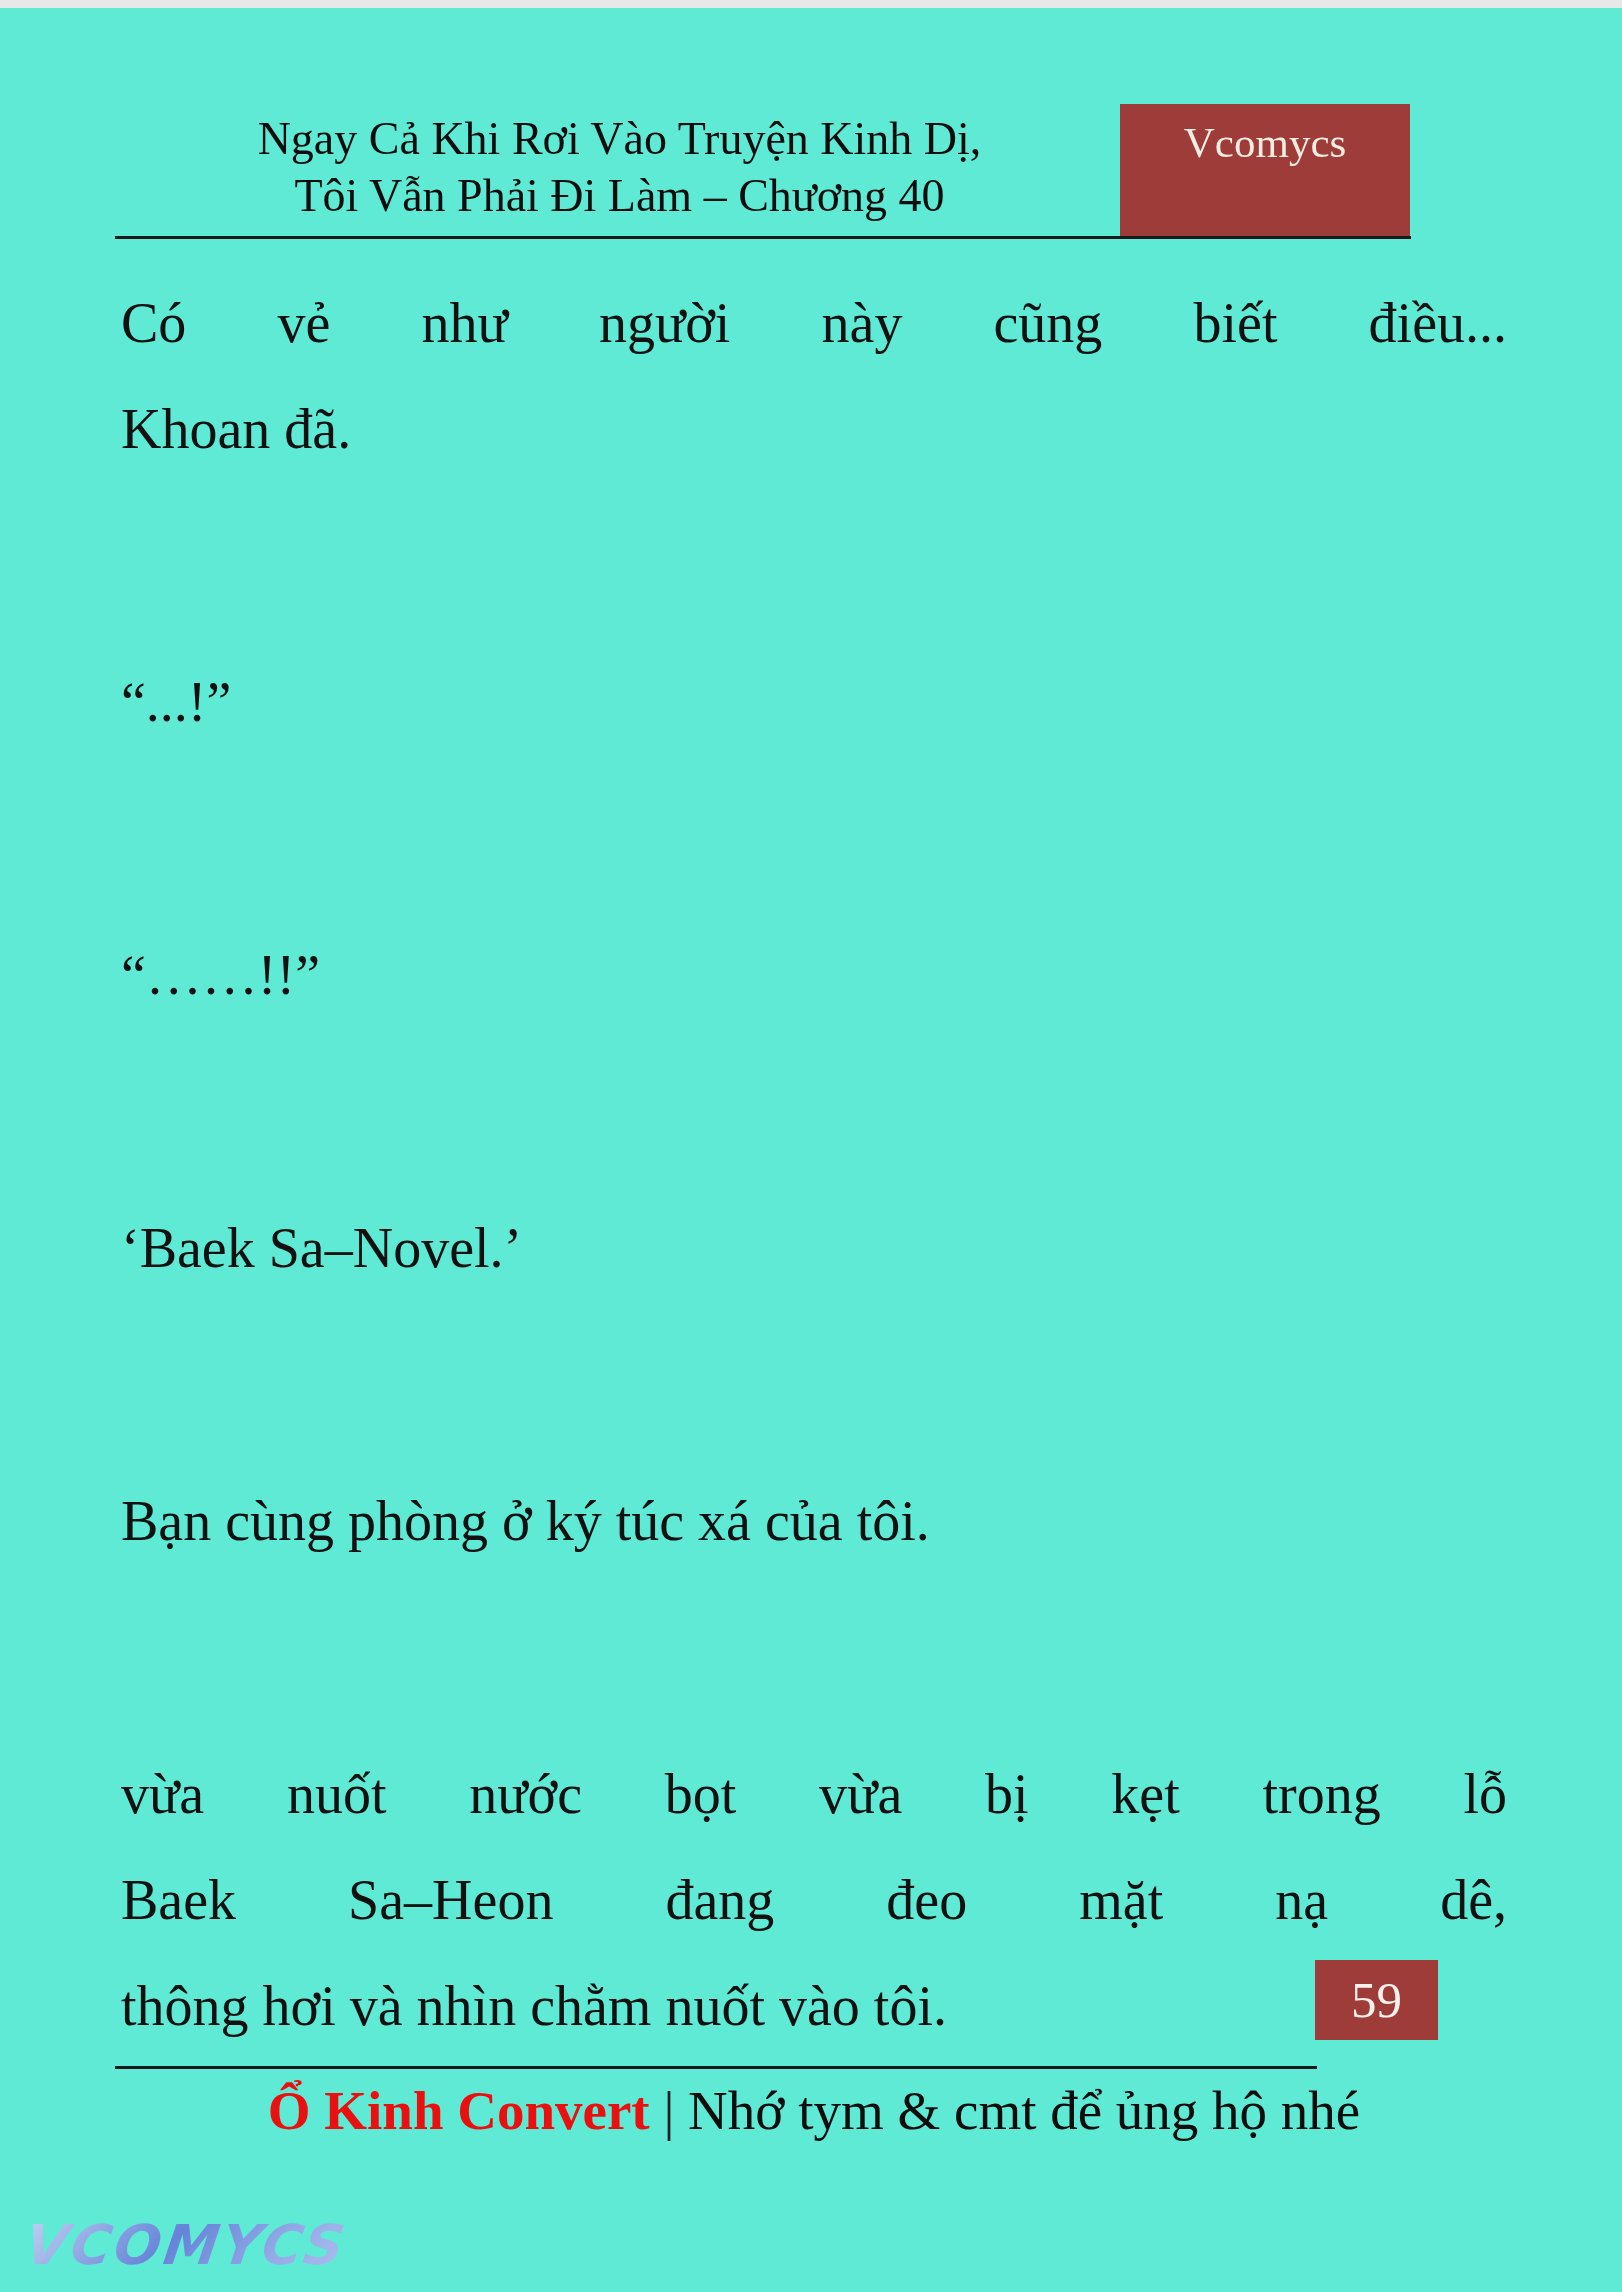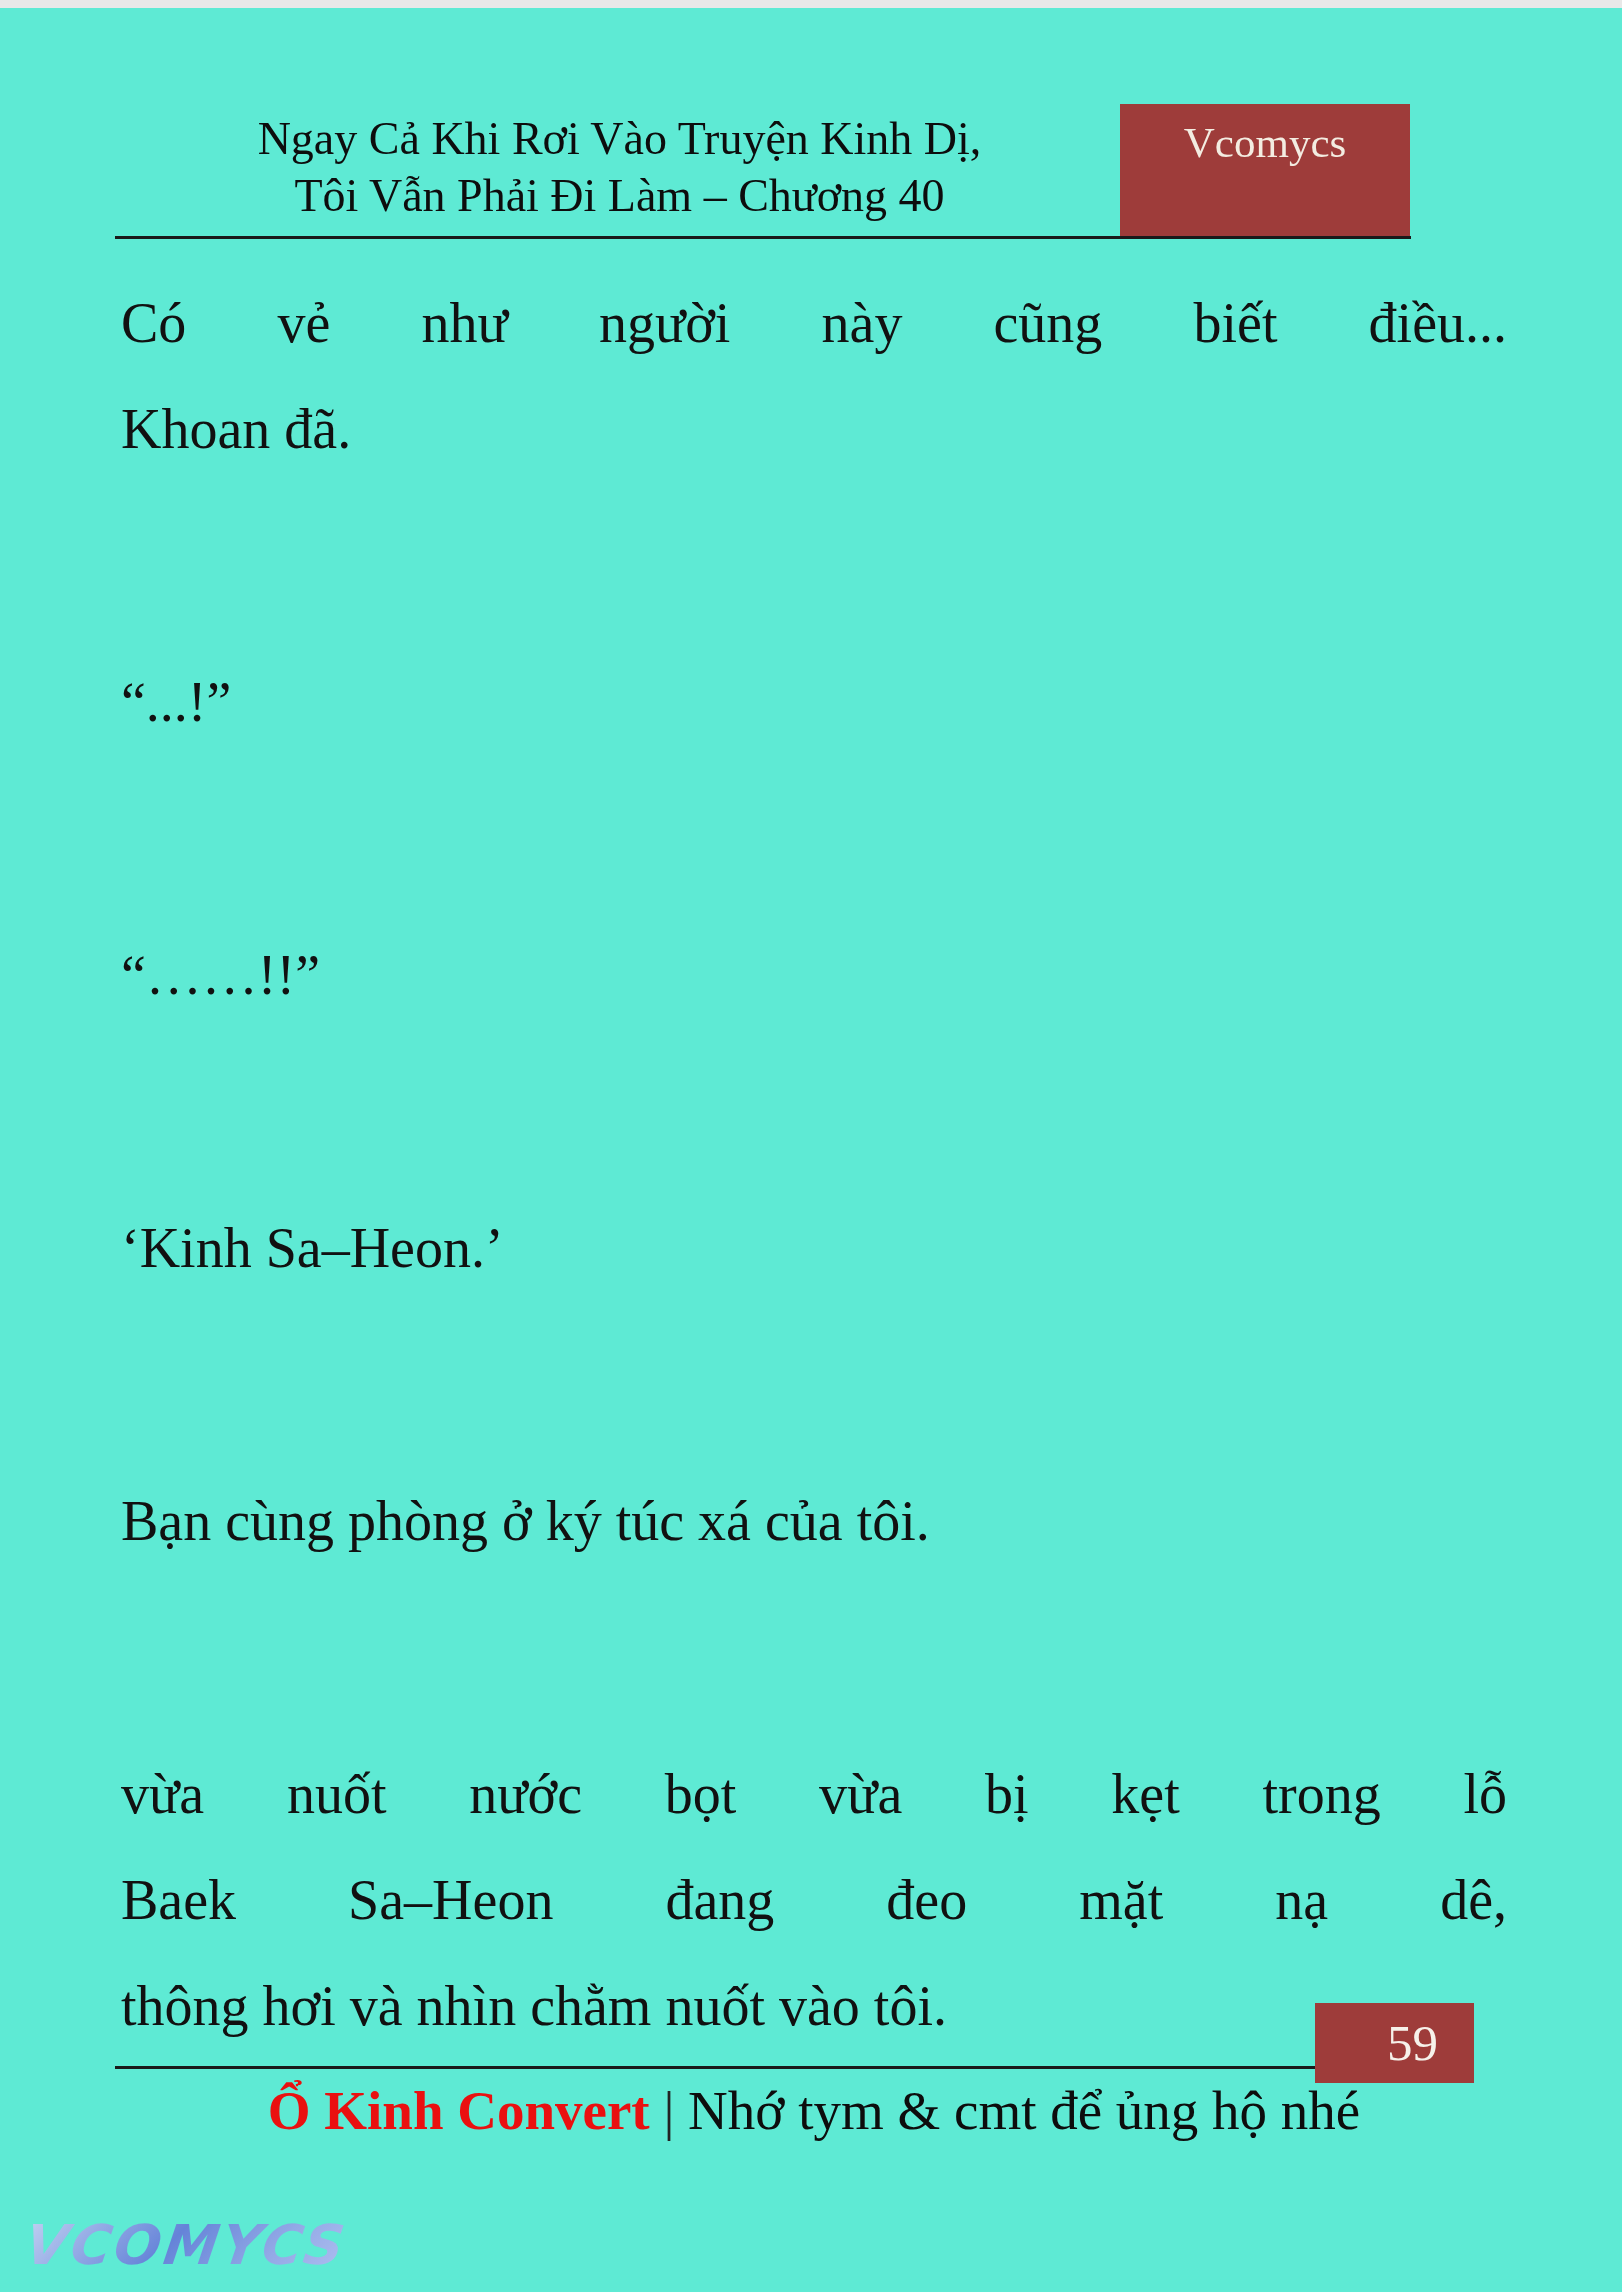--- a/index.html
+++ b/index.html
@@ -50,26 +50,25 @@
   .footer-text{
     position:absolute;left:118px;top:2064px;width:1392px;
     text-align:center;
     font-size:55px;line-height:78px;
     white-space:nowrap;
   }
   .footer-brand{color:#ea1010;font-weight:bold;}
   .footer-sep{color:#222222;padding:0 13.7px;font-weight:normal;}
   .footer-note{color:#0d0d0d;}
   .page-number-box{
-    position:absolute;left:1315px;top:1995px;width:123px;height:80px;
+    position:absolute;left:1315px;top:1952px;width:123px;height:80px;
     background:#9e3c3a;
     color:#f6f1ea;
     font-size:51px;line-height:80px;
     text-align:center;
-    padding-left:36px;
   }
   
   .watermark{
     position:absolute;left:25.5px;top:2205px;
     font-family:"DejaVu Sans","Liberation Sans",sans-serif;
     font-style:italic;font-weight:bold;
     font-size:55px;letter-spacing:2.9px;
     transform:skewX(-8deg);
     color:#7f9ae0;
     user-select:none;
@@ -108,21 +107,21 @@
 
     <p class="para">
       <span class="line">“...!”</span>
     </p>
 
     <p class="para">
       <span class="line">“……!!”</span>
     </p>
 
     <p class="para">
-      <span class="line">‘Kinh Sa–Heon.’</span>
+      <span class="line">‘Baek Sa–Novel.’</span>
     </p>
 
     <p class="para">
       <span class="line">Bạn cùng phòng ở ký túc xá của tôi.</span>
     </p>
 
     <p class="para">
       <span class="line jl">vừa nuốt nước bọt vừa bị kẹt trong lỗ</span>
       <span class="line jl">Baek Sa–Heon đang đeo mặt nạ dê,</span>
       <span class="line">thông hơi và nhìn chằm nuốt vào tôi.</span>

